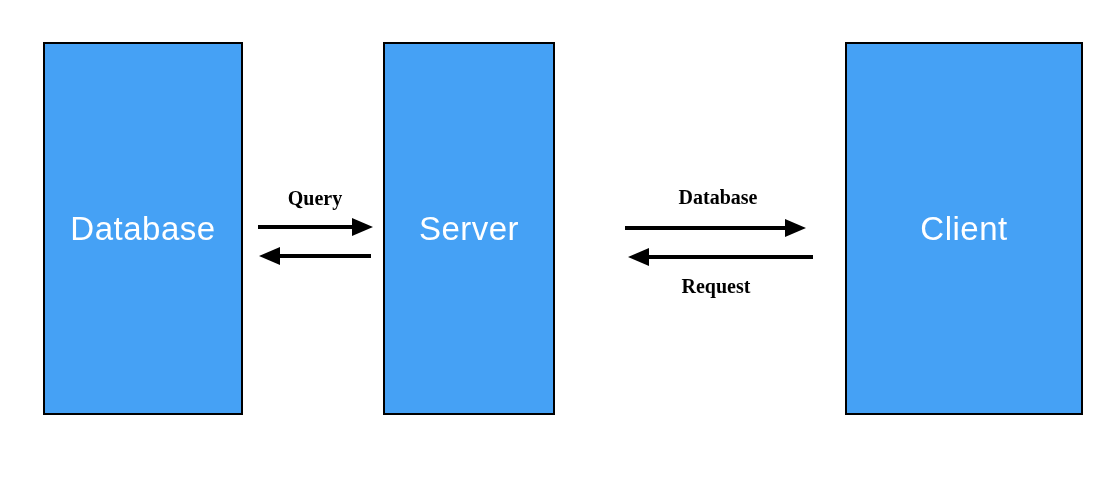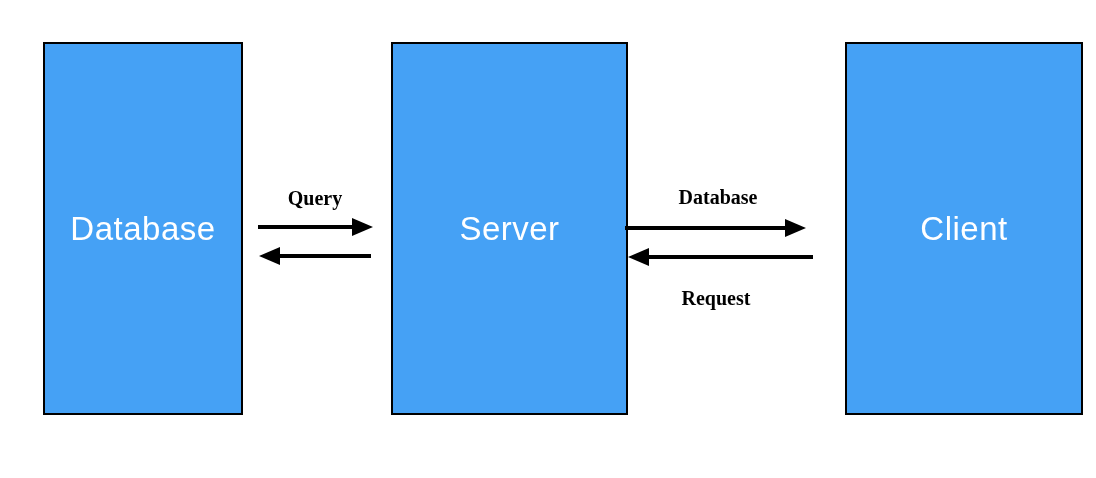--- a/index.html
+++ b/index.html
@@ -32,21 +32,21 @@
     align-items: center;
     justify-content: center;
   }
   .node-label {
     color: var(--node-text);
     font-size: 33px;
     font-weight: 400;
     letter-spacing: 0.5px;
   }
   .node-database { left: 43px;  width: 200px; }
-  .node-server   { left: 391px; width: 237px; }
+  .node-server   { left: 383px; width: 172px; }
   .node-client   { left: 845px; width: 238px; }
 
   .edge-label {
     position: absolute;
     color: var(--edge-text);
     font-size: 20px;
     font-weight: 700;
     text-align: center;
     line-height: 30px;
     white-space: nowrap;
@@ -74,21 +74,21 @@
   .head-data      { left: 259px; top: 247px; }
   .shaft-data     { left: 280px; top: 254px; width: 91px; }
   .label-data     { left: 251px; top: 271px; width: 140px; }
 
   
   .label-response { left: 628px; top: 182px; width: 180px; }
   .shaft-response { left: 625px; top: 226px; width: 160px; }
   .head-response  { left: 785px; top: 219px; }
   .head-request   { left: 628px; top: 248px; }
   .shaft-request  { left: 649px; top: 255px; width: 164px; }
-  .label-request  { left: 626px; top: 283px; width: 180px; }
+  .label-request  { left: 626px; top: 271px; width: 180px; }
 </style>
 </head>
 <body>
 
 <div class="canvas">
 
   <div class="node node-database">
     <span class="node-label">Database</span>
   </div>
 

